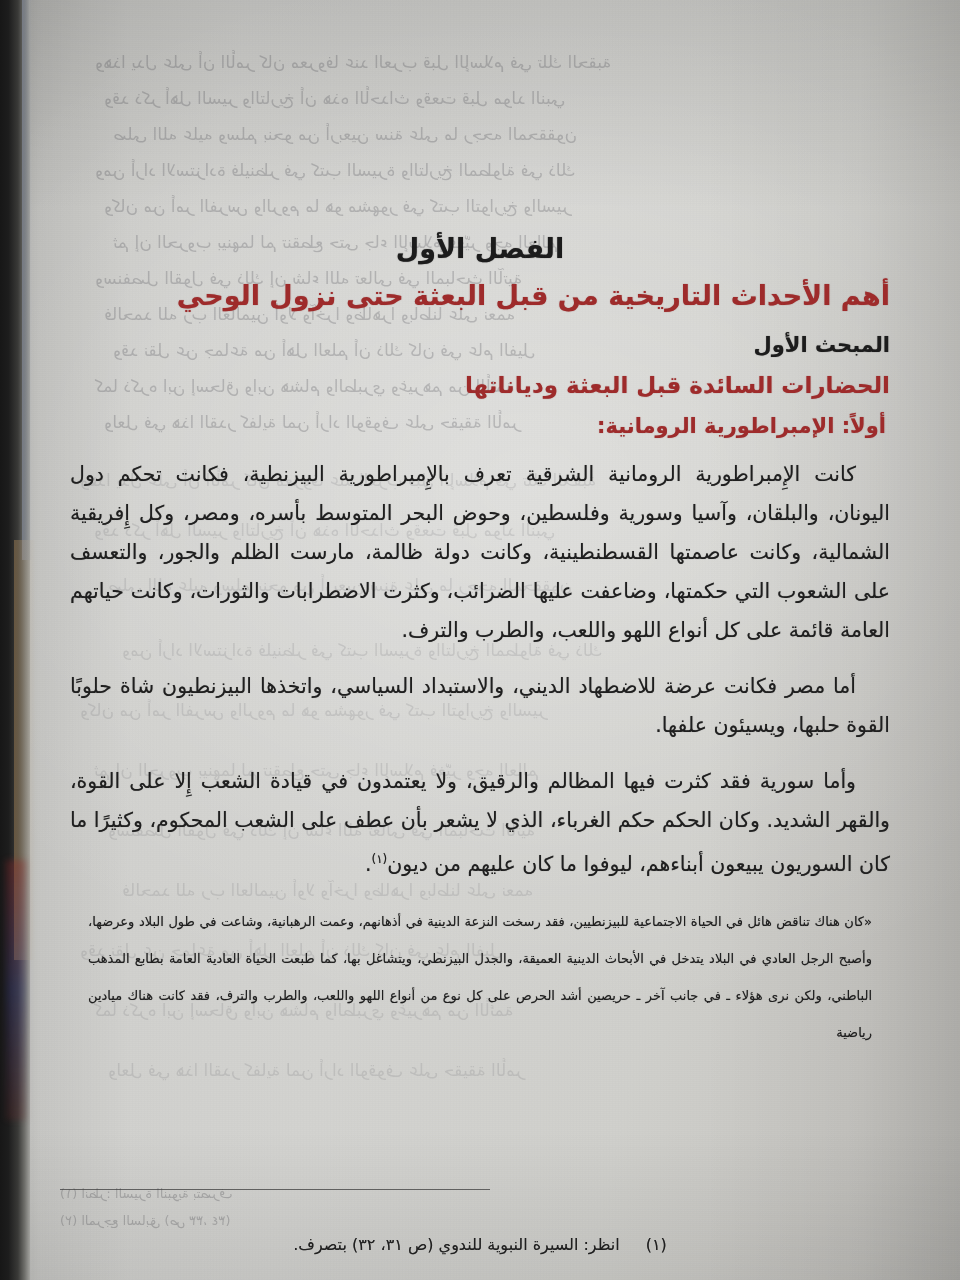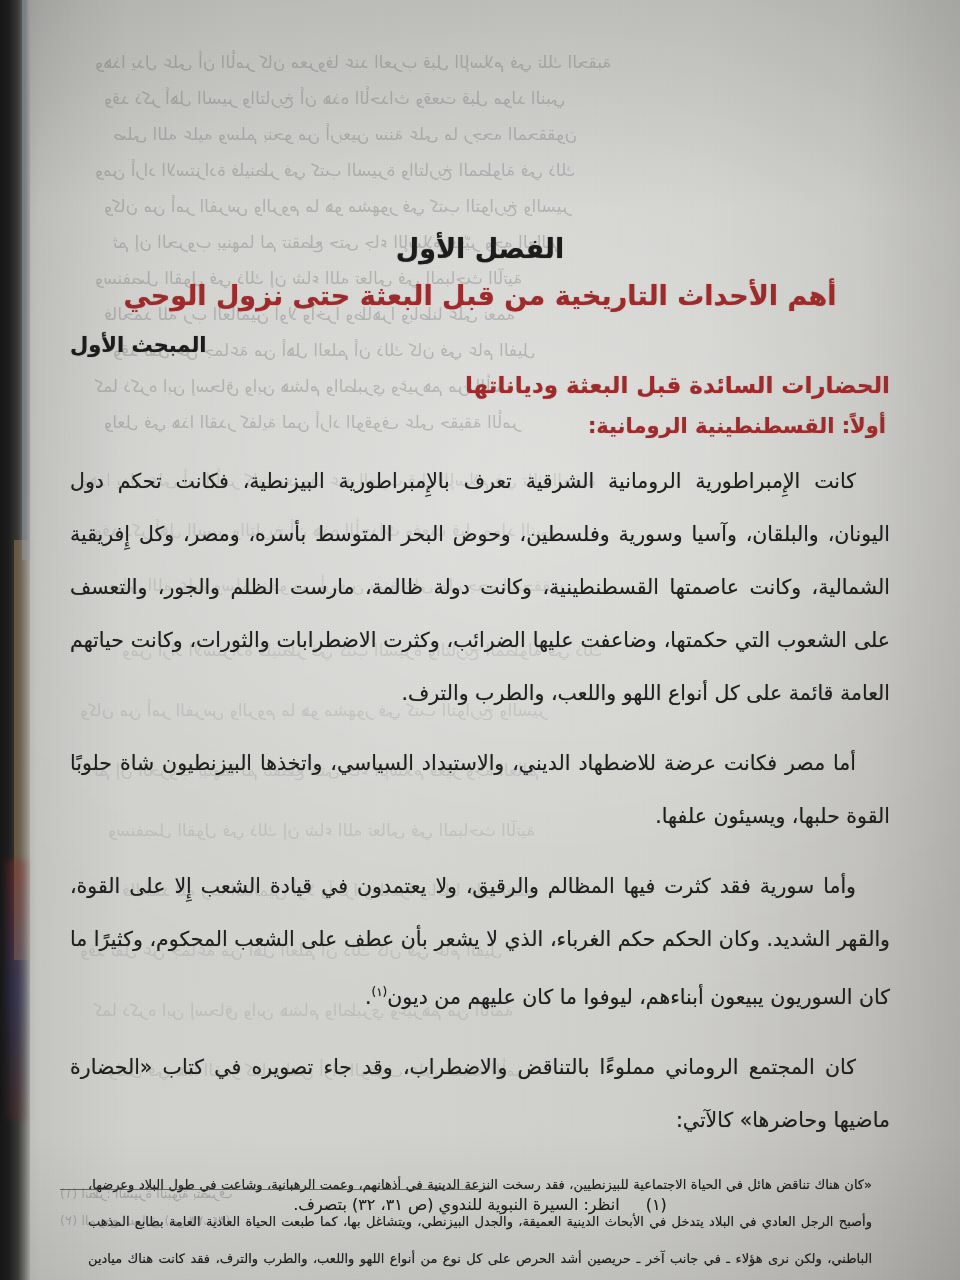--- a/index.html
+++ b/index.html
@@ -127,29 +127,29 @@
     margin-top: 233px;
     text-align: center;
     color: #1c1c1c;
     font-size: 27px;
     font-weight: bold;
     letter-spacing: 0px;
     text-shadow: 0 0 1.1px rgba(0,0,0,.55);
   }
   .main-title {
     margin-top: 16px;
-    text-align: center;
+    text-align: right;
     color: #9e2b2b;
     font-size: 27px;
     font-weight: bold;
     text-shadow: 0 0 1.1px rgba(130,30,30,.55);
   }
   .section-title {
     margin-top: 22px;
-    text-align: left;
+    text-align: right;
     color: #1c1c1c;
     font-size: 21px;
     font-weight: bold;
     text-shadow: 0 0 1px rgba(0,0,0,.5);
   }
   .section-sub {
     margin-top: 15px;
     text-align: right;
     color: #9e2b2b;
     font-size: 23px;
@@ -162,21 +162,21 @@
     color: #9e2b2b;
     font-size: 21px;
     font-weight: bold;
     padding-right: 4px;
     text-shadow: 0 0 1px rgba(130,30,30,.5);
   }
 
   p.body {
     color: #1f1f1f;
     font-size: 20.5px;
-    line-height: 53px;
+    line-height: 39px;
     margin: 17px 0 0 0;
     text-indent: 34px;
     text-align: justify;
     text-justify: inter-word;
     text-shadow: 0 0 .7px rgba(0,0,0,.45);
   }
   p.body.quote {
     margin: 19px 18px 0 18px;
     font-size: 13px;
     line-height: 37px;
@@ -193,21 +193,21 @@
     left: 60px;
     top: 1189px;
     width: 430px;
     height: 1px;
     background: #3c3c3c;
     opacity: .75;
   }
   .footnote {
     position: absolute;
     right: 70px;
-    top: 1195px;
+    top: 1235px;
     width: 820px;
     direction: rtl;
     text-align: center;
     color: #202020;
     font-size: 16px;
     letter-spacing: .2px;
     text-shadow: 0 0 .6px rgba(0,0,0,.4);
   }
   .fn-marker { margin-left: 26px; }
 
@@ -272,31 +272,30 @@
   <div class="content">
 
     <div class="chapter-title">الفصل الأول</div>
 
     <div class="main-title">أهم الأحداث التاريخية من قبل البعثة حتى نزول الوحي</div>
 
     <div class="section-title">المبحث الأول</div>
 
     <div class="section-sub">الحضارات السائدة قبل البعثة ودياناتها</div>
 
-    <div class="item-heading">أولاً: القسطنطينية الرومانية:</div>
+    <div class="item-heading">أولاً: الإمبراطورية الرومانية:</div>
 
     <p class="body">كانت الإِمبراطورية الرومانية الشرقية تعرف بالإِمبراطورية البيزنطية، فكانت تحكم دول اليونان، والبلقان، وآسيا وسورية وفلسطين، وحوض البحر المتوسط بأسره، ومصر، وكل إِفريقية الشمالية، وكانت عاصمتها القسطنطينية، وكانت دولة ظالمة، مارست الظلم والجور، والتعسف على الشعوب التي حكمتها، وضاعفت عليها الضرائب، وكثرت الاضطرابات والثورات، وكانت حياتهم العامة قائمة على كل أنواع اللهو واللعب، والطرب والترف.</p>
 
     <p class="body">أما مصر فكانت عرضة للاضطهاد الديني، والاستبداد السياسي، واتخذها البيزنطيون شاة حلوبًا القوة حلبها، ويسيئون علفها.</p>
 
     <p class="body">
       <span>وأما سورية فقد كثرت فيها المظالم والرقيق، ولا يعتمدون في قيادة الشعب إِلا على القوة، والقهر الشديد. وكان الحكم حكم الغرباء، الذي لا يشعر بأن عطف على الشعب المحكوم، وكثيرًا ما كان السوريون يبيعون أبناءهم، ليوفوا ما كان عليهم من ديون</span><sup class="fn">(١)</sup><span>.</span>
     </p>
 
-    <p class="body">كان المجتمع الروماني مملوءًا بالتناقض والاضطراب، وقد جاء تصويره في كتاب «الحضارة ماضيها وحاضرها» كالآتي:</p>
 
     <p class="body quote">«كان هناك تناقض هائل في الحياة الاجتماعية للبيزنطيين، فقد رسخت النزعة الدينية في أذهانهم، وعمت الرهبانية، وشاعت في طول البلاد وعرضها، وأصبح الرجل العادي في البلاد يتدخل في الأبحاث الدينية العميقة، والجدل البيزنطي، ويتشاغل بها، كما طبعت الحياة العادية العامة بطابع المذهب الباطني، ولكن نرى هؤلاء ـ في جانب آخر ـ حريصين أشد الحرص على كل نوع من أنواع اللهو واللعب، والطرب والترف، فقد كانت هناك ميادين رياضية</p>
 
   </div>
 
   <div class="next-page-ghost" id="next-page-ghost">
       <div>(١)   انظر: السيرة النبوية بتصرف</div>
       <div>(٢)   المرجع السابق (ص ٣٣، ٣٤)</div>
     </div>
 

